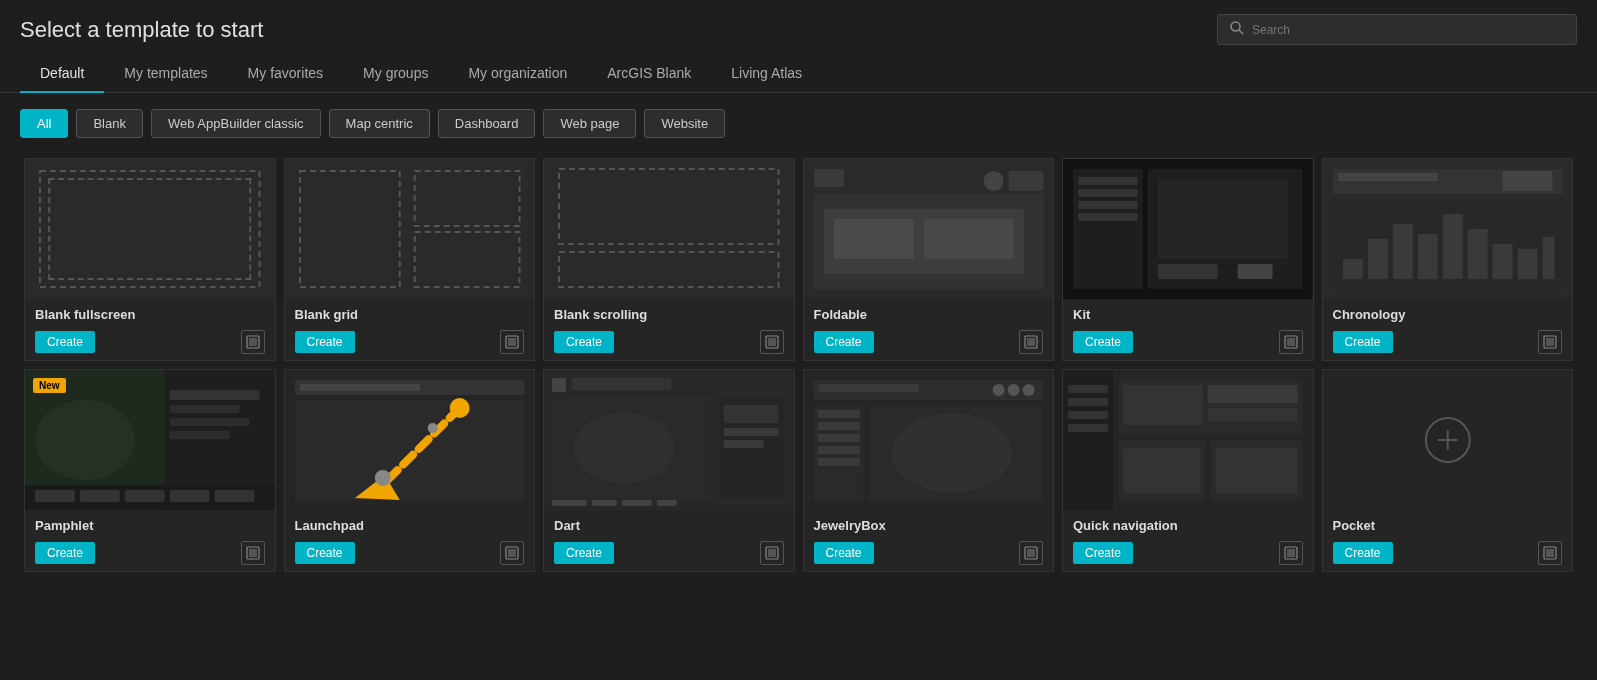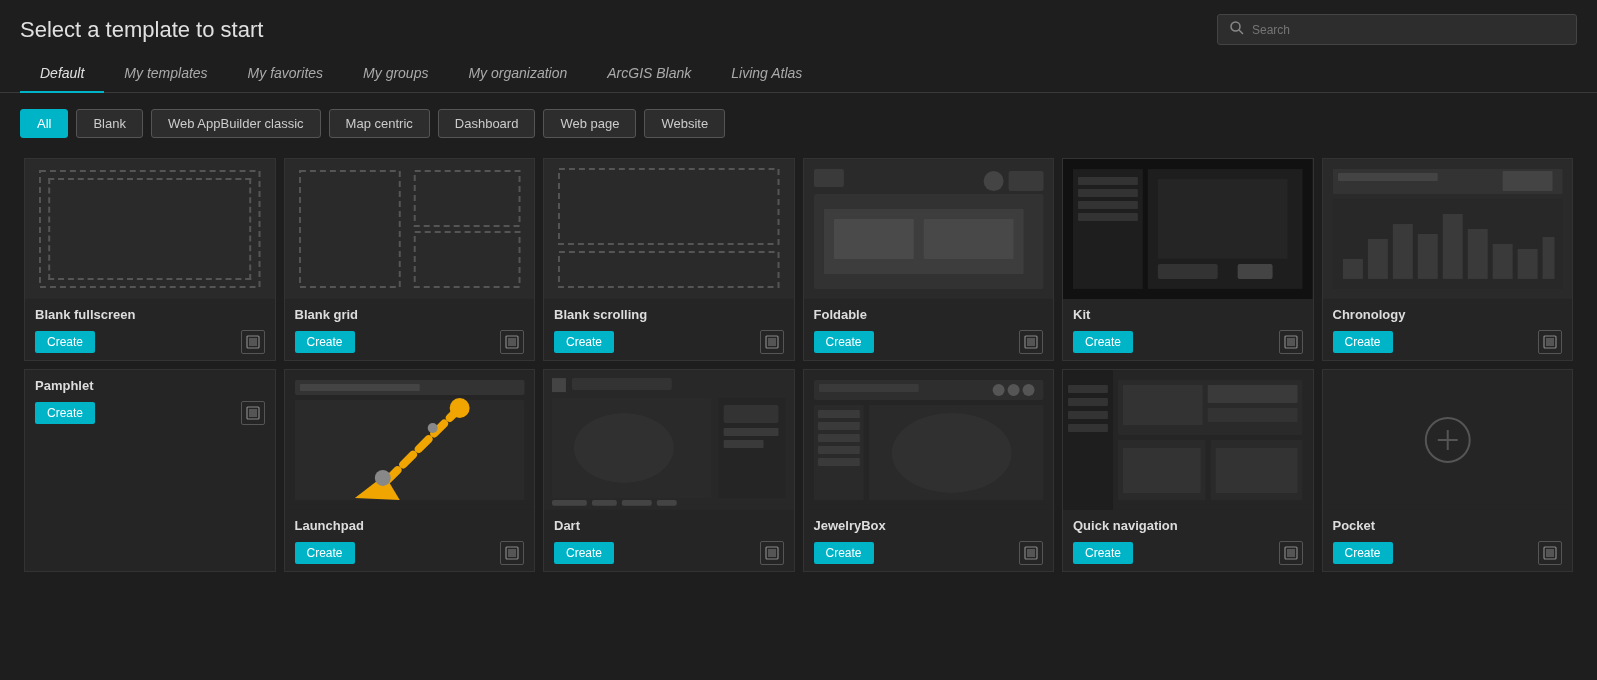--- a/index.html
+++ b/index.html
@@ -46,21 +46,20 @@
       margin-right: 8px;
       color: #888;
     }
     
     .tabs {
       display: flex;
       align-items: flex-start;
       border-bottom: 1px solid #3a3a3a;
       padding: 0 20px;
       gap: 0;
-      font-style: italic;
     }
     .tab {
       padding: 10px 20px;
       cursor: pointer;
       color: #aaa;
       font-size: 14px;
       border-bottom: 2px solid transparent;
       margin-bottom: -1px;
       white-space: nowrap;
     }
@@ -390,20 +389,42 @@
         </div>
       </div>
     </div>
   </div>
 
 </div>
 
 <div class="template-grid" style="margin-top:0;">
 
   <div class="template-card">
+    <div class="card-preview preview-pamphlet">
+      <span class="new-badge">New</span>
+      <svg class="thumb-svg" viewBox="0 0 250 140" xmlns="http://www.w3.org/2000/svg">
+        <rect width="250" height="140" fill="#222"></rect>
+
+        <rect x="0" y="0" width="140" height="140" fill="#1e2a1e"></rect>
+        <rect x="140" y="0" width="110" height="140" fill="#1e1e1e"></rect>
+
+        <ellipse cx="60" cy="70" rx="50" ry="40" fill="#263326" opacity="0.8"></ellipse>
+        <rect x="145" y="20" width="90" height="10" rx="2" fill="#333"></rect>
+        <rect x="145" y="35" width="70" height="8" rx="2" fill="#2d2d2d"></rect>
+        <rect x="145" y="48" width="80" height="8" rx="2" fill="#2d2d2d"></rect>
+        <rect x="145" y="61" width="60" height="8" rx="2" fill="#2d2d2d"></rect>
+
+        <rect x="0" y="115" width="250" height="25" fill="#1a1a1a"></rect>
+        <rect x="10" y="120" width="40" height="12" rx="2" fill="#333"></rect>
+        <rect x="55" y="120" width="40" height="12" rx="2" fill="#333"></rect>
+        <rect x="100" y="120" width="40" height="12" rx="2" fill="#333"></rect>
+        <rect x="145" y="120" width="40" height="12" rx="2" fill="#333"></rect>
+        <rect x="190" y="120" width="40" height="12" rx="2" fill="#333"></rect>
+      </svg>
+    </div>
     <div class="card-info">
       <div class="card-name">Pamphlet</div>
       <div class="card-actions">
         <button class="create-btn">Create</button>
         <div class="preview-icon">
           <svg width="14" height="14" viewBox="0 0 14 14" fill="none">
               <rect x="1" y="1" width="12" height="12" rx="1" stroke="#888" stroke-width="1.2"></rect>
               <rect x="3" y="3" width="8" height="8" fill="#555"></rect>
             </svg>
         </div>

